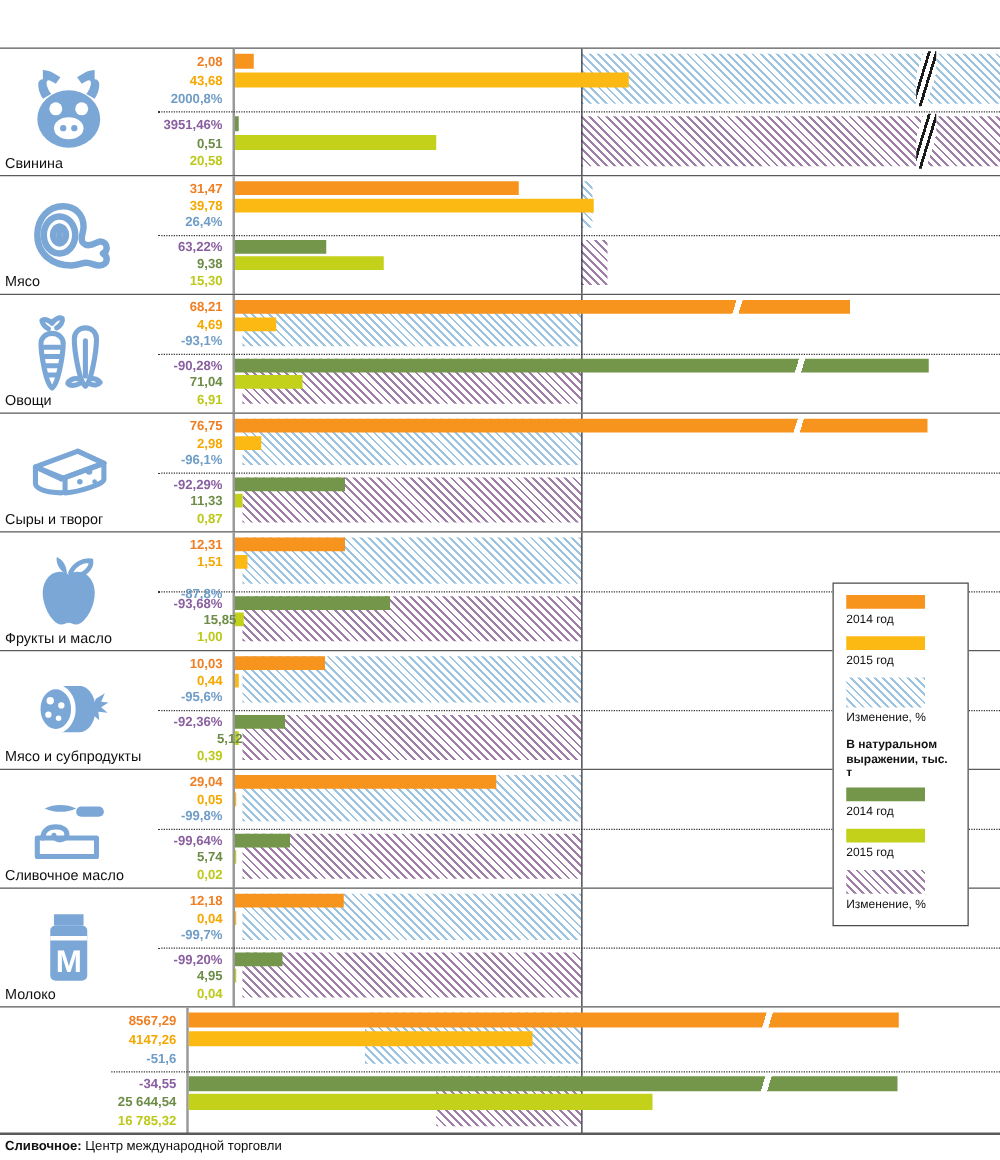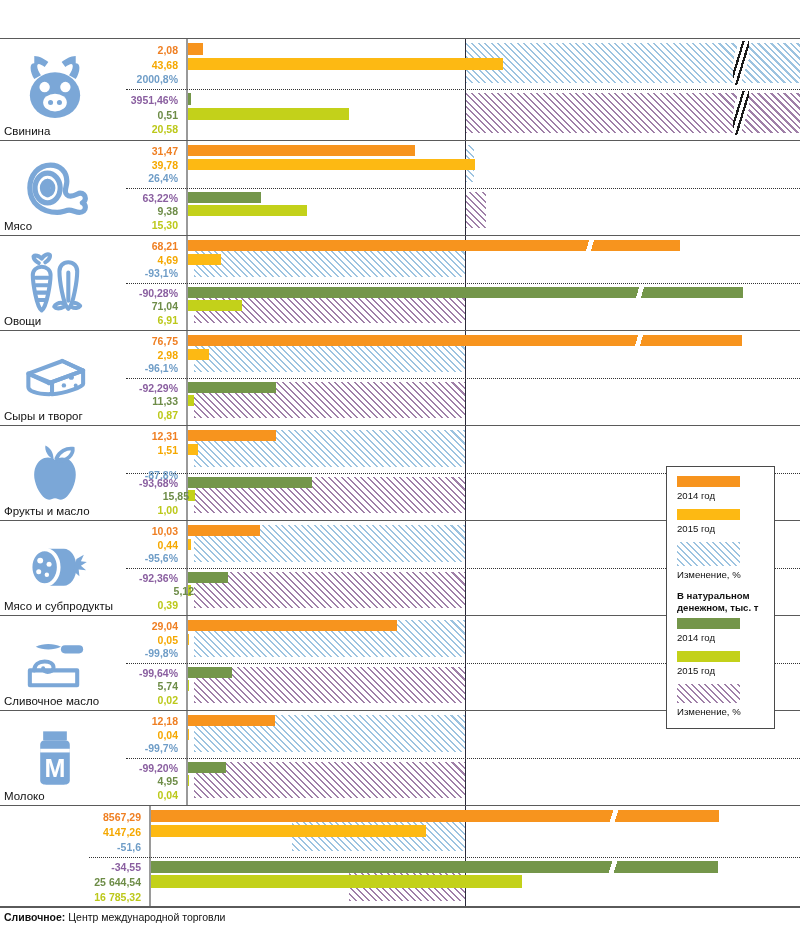--- a/index.html
+++ b/index.html
@@ -392,21 +392,21 @@
     </div>
   </div>
 
 <div id="legend">
   <div class="lg-sw o"></div>
   <div class="lg-txt">2014 год</div>
   <div class="lg-sw y"></div>
   <div class="lg-txt">2015 год</div>
   <div class="lg-sw hb" style="height:24px"></div>
   <div class="lg-txt">Изменение, %</div>
-  <div class="lg-head second">В натуральном денежном, тыс. т</div>
+  <div class="lg-head second">В натуральном выражении, тыс. т</div>
   <div class="lg-sw g"></div>
   <div class="lg-txt">2014 год</div>
   <div class="lg-sw lg"></div>
   <div class="lg-txt">2015 год</div>
   <div class="lg-sw hp" style="height:19px"></div>
   <div class="lg-txt" style="margin-bottom:0">Изменение, %</div>
 </div>
 
 <div class="src-line"></div>
 <div id="footer">

